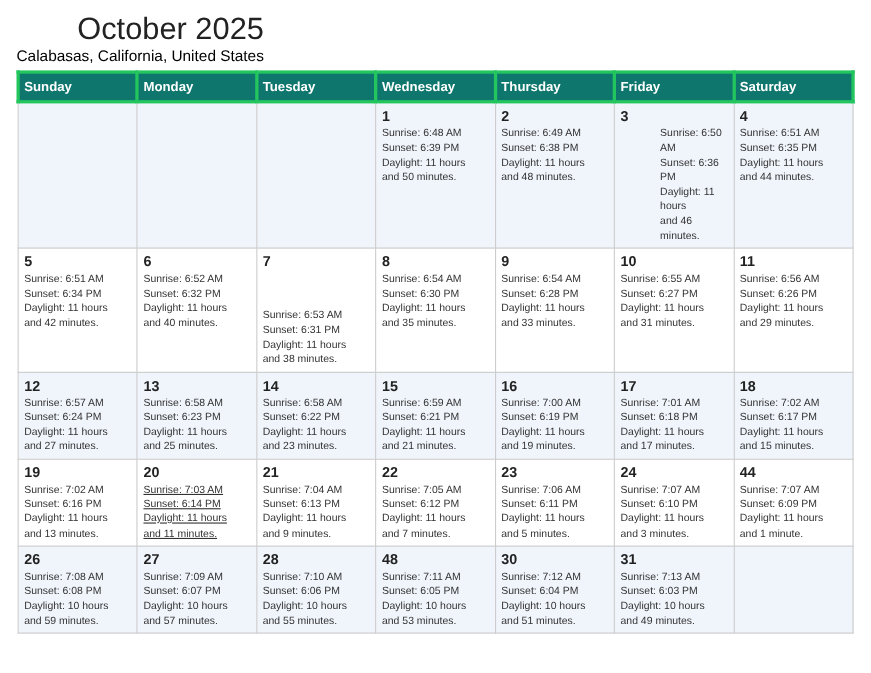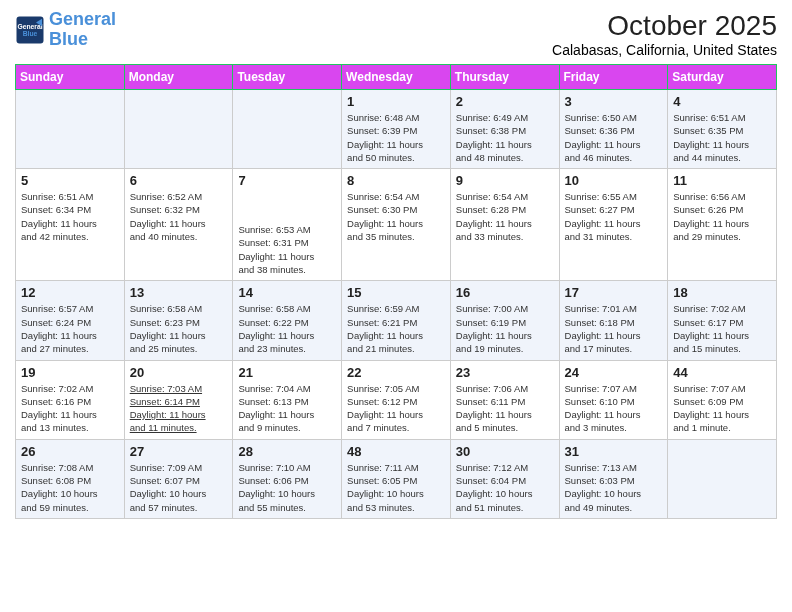--- a/index.html
+++ b/index.html
@@ -49,26 +49,26 @@
     .location {
       font-size: 14px;
       color: #000000;
     }
     .calendar {
       width: 100%;
       border-collapse: collapse;
       border: 1px solid #ccc;
     }
     .calendar th {
-      background-color: #d946ef;
+      background-color: #0f766e;
       color: #fff;
       font-size: 12px;
       padding: 5px 4px;
       text-align: left;
-      border: 1px solid #22c55e;
+      border: 3px solid #22c55e;
       font-weight: bold;
     }
     .calendar td {
       border: 1px solid #ccc;
       vertical-align: top;
       padding: 4px 5px;
       font-size: 10px;
       color: #333;
       width: calc(100% / 7);
       height: 78px;
@@ -89,34 +89,20 @@
     }
     .row-shaded td {
       background: #f0f4fb;
     }
   </style>
 </head>
 <body>
 
 <div class="container">
   <div class="header">
-    <div class="logo">
-      <svg class="logo-icon" viewBox="0 0 40 40">
-        <rect x="2" y="2" width="36" height="36" rx="4" fill="#1a3a6b"></rect>
-        <text x="20" y="18" text-anchor="middle" fill="white" font-size="9" font-family="Arial" font-weight="bold">General</text>
-        <text x="20" y="28" text-anchor="middle" fill="#4a90d9" font-size="9" font-family="Arial" font-weight="bold">Blue</text>
-        <polygon points="28,10 36,5 36,15" fill="#4a90d9"></polygon>
-      </svg>
-      <div>
-        <div class="logo-text">
-          <span>General</span><br>
-          <span style="color:#4a90d9">Blue</span>
-        </div>
-      </div>
-    </div>
     <div class="title-area">
       <div class="month-title">October 2025</div>
       <div class="location">Calabasas, California, United States</div>
     </div>
   </div>
 
   <table class="calendar">
     <thead>
       <tr>
         <th>Sunday</th>
@@ -142,21 +128,21 @@
           </td>
           <td>
             <div class="day-num">2</div>
             <div class="day-info" style="white-space: pre-line;">Sunrise: 6:49 AM
 Sunset: 6:38 PM
 Daylight: 11 hours
 and 48 minutes.</div>
           </td>
           <td>
             <div class="day-num">3</div>
-            <div class="day-info" style="white-space: pre-line;">Sunrise: 6:50 AM
+            <div class="day-info" style="white-space: pre-line; margin-left: 36px;">Sunrise: 6:50 AM
 Sunset: 6:36 PM
 Daylight: 11 hours
 and 46 minutes.</div>
           </td>
           <td>
             <div class="day-num">4</div>
             <div class="day-info" style="white-space: pre-line;">Sunrise: 6:51 AM
 Sunset: 6:35 PM
 Daylight: 11 hours
 and 44 minutes.</div>

